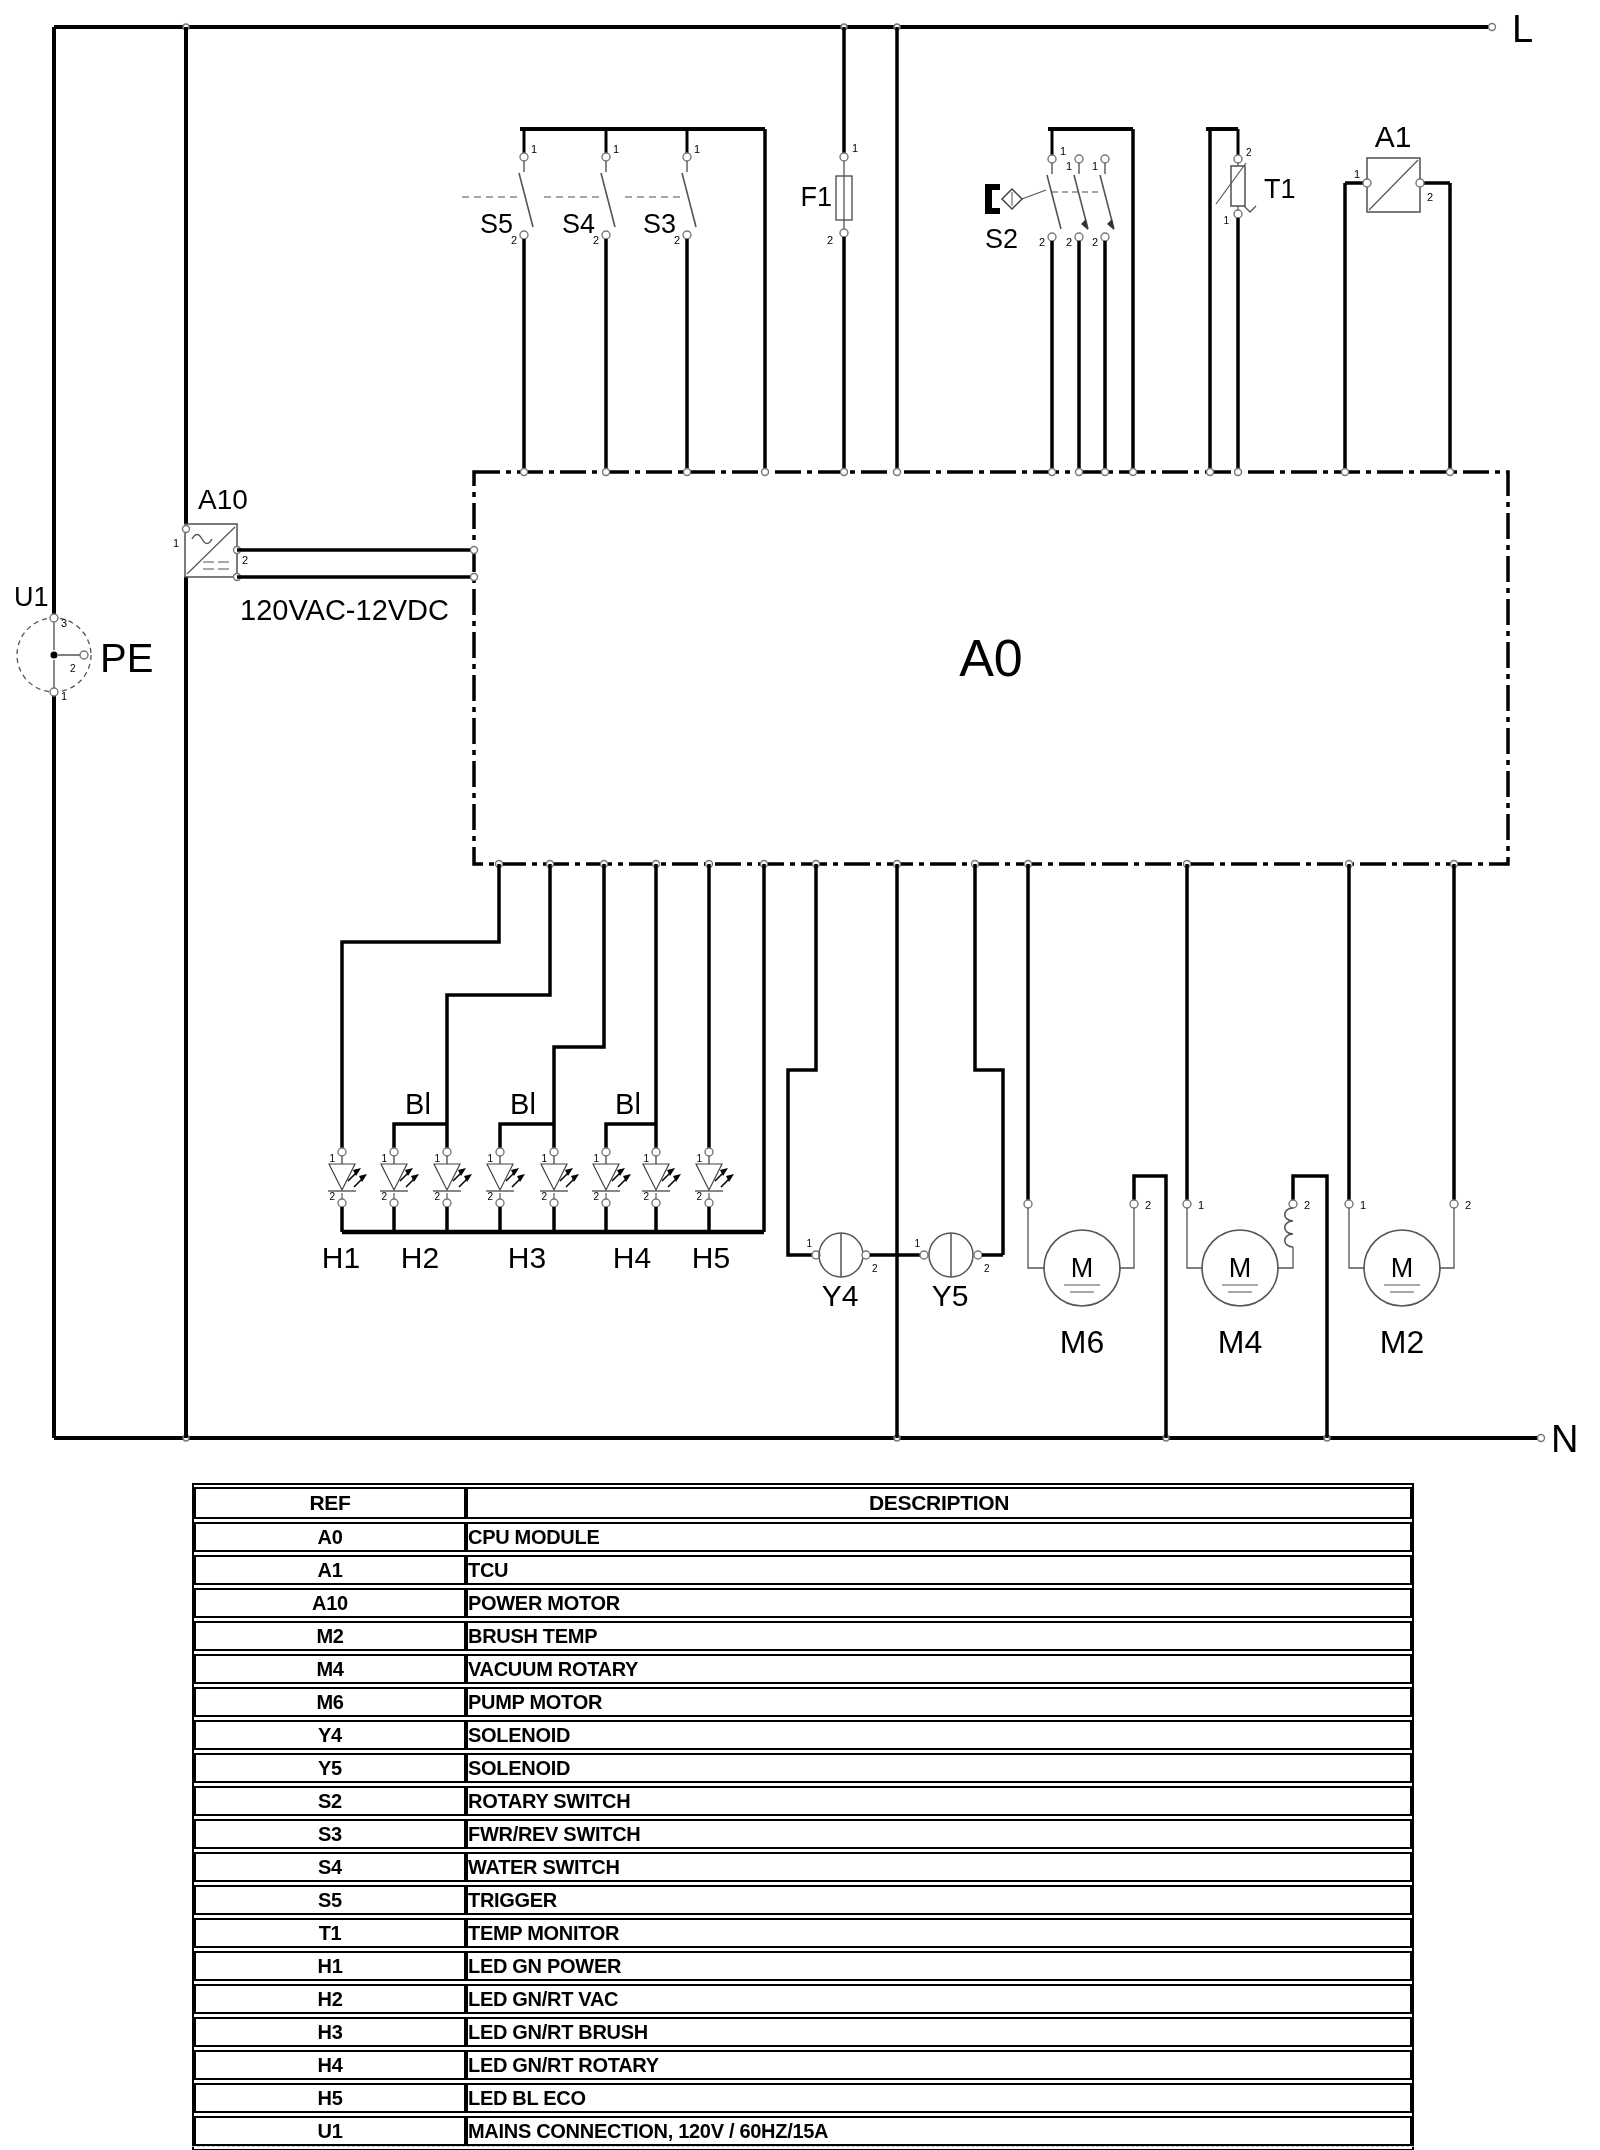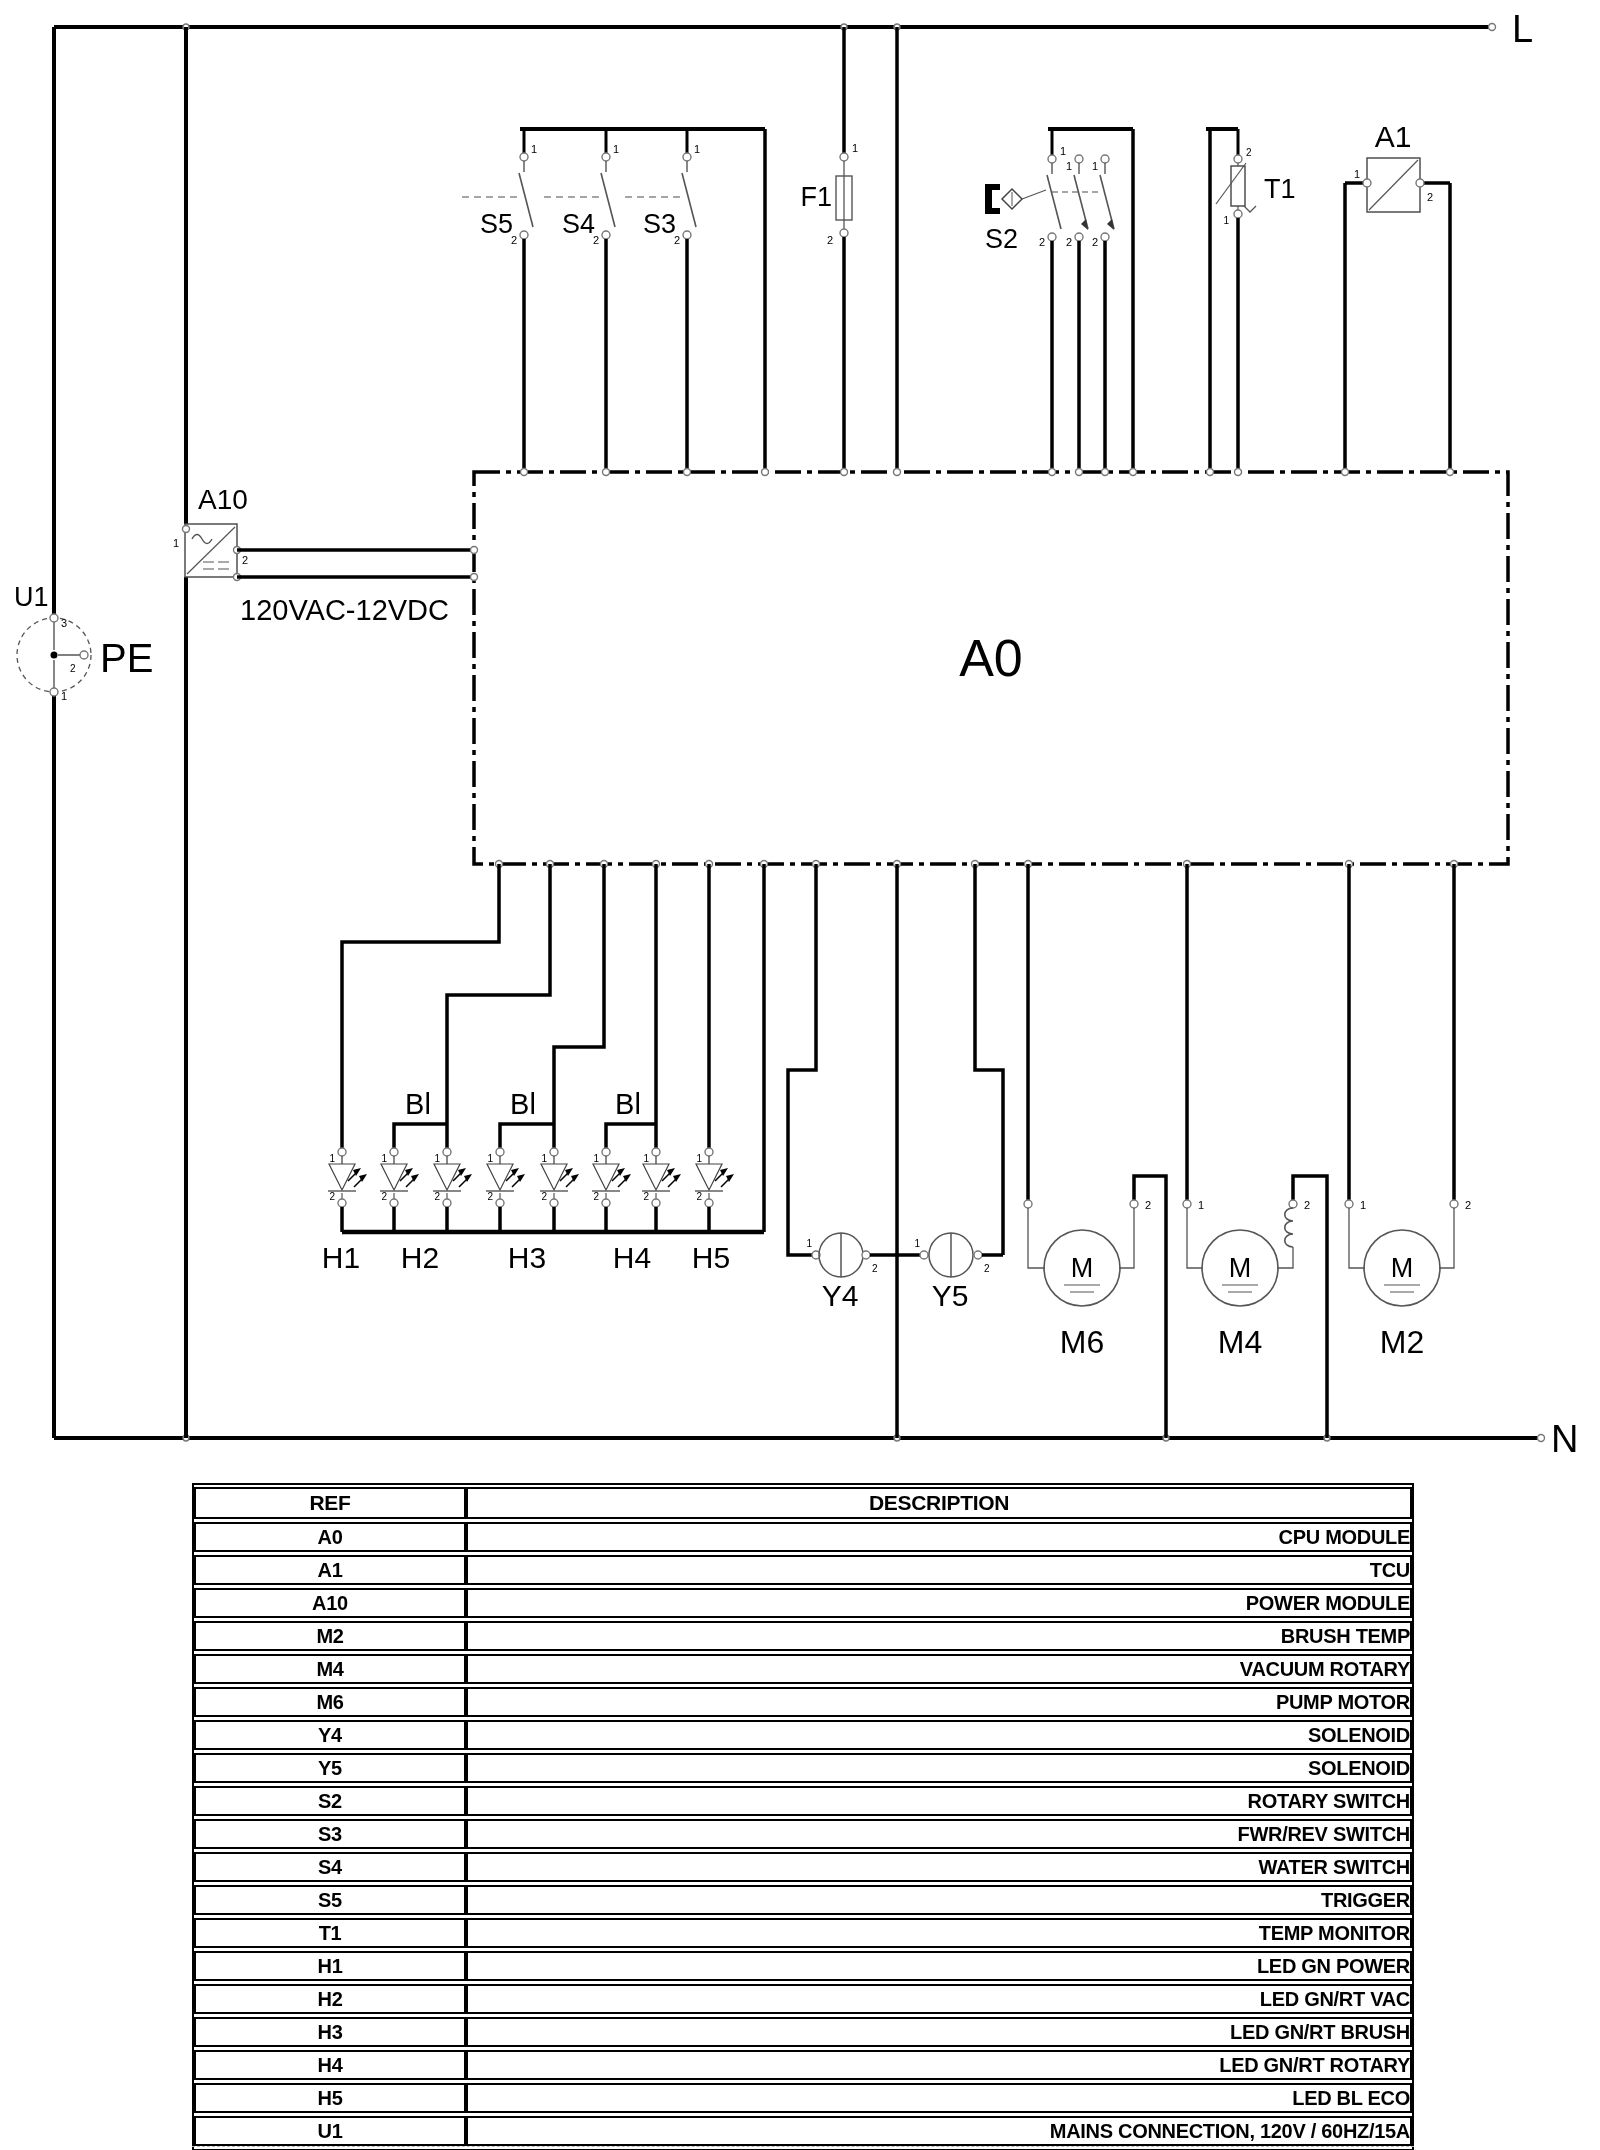--- a/index.html
+++ b/index.html
@@ -16,21 +16,21 @@
   .pinlbl{font-size:11px;}
   .pinlbl2{font-size:10px;}
   #table-wrap{position:absolute;left:192px;top:1483px;width:1222px;border:2px solid #000;
     background:#fff;box-sizing:border-box;}
   table.ref{width:100%;border-collapse:separate;border-spacing:0 3px;margin:-1px 0;}
   table.ref th, table.ref td{font-weight:700;font-size:20px;letter-spacing:-0.3px;
     border:2px solid #000;height:26px;padding:0;line-height:26px;}
   table.ref th{height:28px;font-size:21px;}
   td.ref-c{width:268px;text-align:center;border-right:1.5px solid #000;}
   td.desc-c, th.desc-h{border-left:none;margin-left:24px;}
-  td.desc-c{text-align:right;padding-left:12px;}
+  td.desc-c{text-align:left;padding-left:12px;}
   th.ref-h{width:268px;border-right:1.5px solid #000;}
   #table-bottom-artifact{position:absolute;left:192px;top:2146px;width:1222px;height:0;
     border-top:1px dashed #bbb;}
 </style>
 </head>
 <body>
 
 <div id="page">
 
 <svg width="1600" height="1475" viewBox="0 0 1600 1475">
@@ -469,21 +469,21 @@
     <tr>
             <td class="ref-c">A0</td>
             <td class="desc-c">CPU MODULE</td>
           </tr>
     <tr>
             <td class="ref-c">A1</td>
             <td class="desc-c">TCU</td>
           </tr>
     <tr>
             <td class="ref-c">A10</td>
-            <td class="desc-c">POWER MODULE</td>
+            <td class="desc-c">POWER MOTOR</td>
           </tr>
     <tr>
             <td class="ref-c">M2</td>
             <td class="desc-c">BRUSH TEMP</td>
           </tr>
     <tr>
             <td class="ref-c">M4</td>
             <td class="desc-c">VACUUM ROTARY</td>
           </tr>
     <tr>

